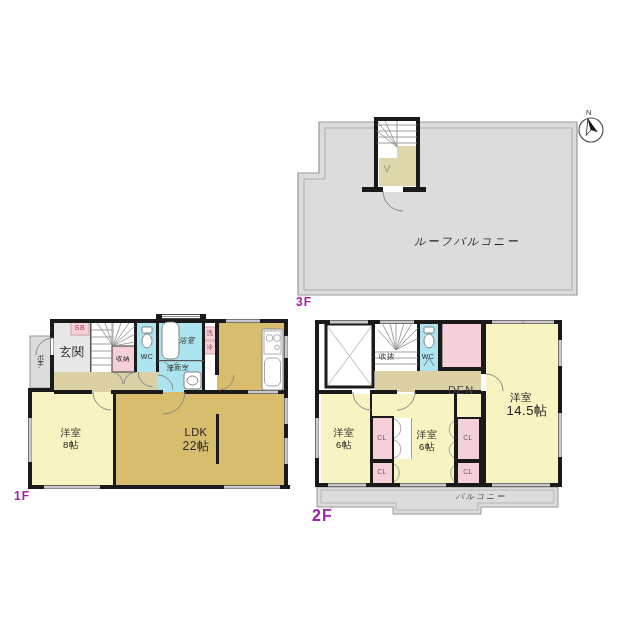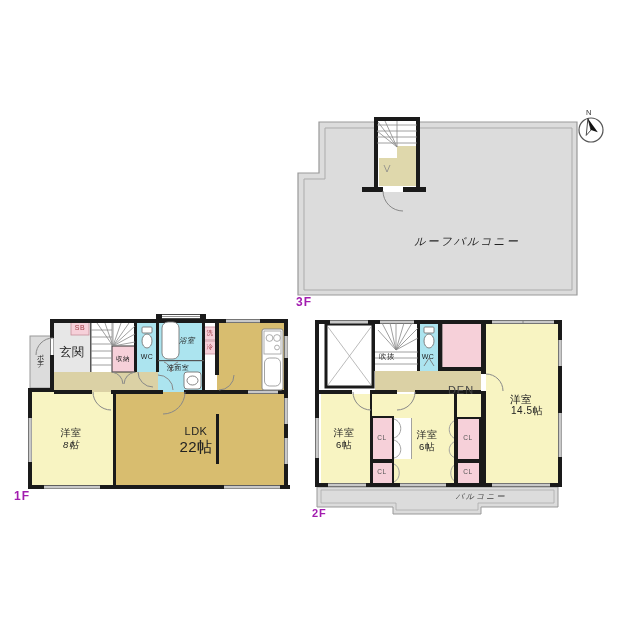--- a/index.html
+++ b/index.html
@@ -282,43 +282,43 @@
   <div class="lbl" style="left:72px;top:352px;font-size:12px;">玄関</div>
   <div class="lbl red" style="left:80px;top:328px;font-size:7px;">SB</div>
   <div class="lbl" style="left:123px;top:359px;font-size:6.5px;">収納</div>
   <div class="lbl" style="left:147px;top:357px;font-size:7px;">WC</div>
   <div class="lbl" style="left:187px;top:341px;font-size:7.5px;font-style:italic;">浴室</div>
   <div class="lbl" style="left:178px;top:368px;font-size:7px;">洗面室</div>
   <div class="lbl red" style="left:210px;top:333px;font-size:6.5px;">洗</div>
   <div class="lbl red" style="left:210px;top:347px;font-size:6.5px;">冷</div>
   <div class="lbl" style="left:71px;top:438px;font-size:10px;">
     <div>洋室</div>
-    <div style="font-size:9.5px;font-style:italic;">8帖</div>
+    <div style="font-size:9.5px;">8帖</div>
   </div>
   <div class="lbl" style="left:196px;top:440px;font-size:11px;">
     <div>LDK</div>
-    <div style="font-size:15px;">22帖</div>
+    <div style="font-size:12px;">22帖</div>
   </div>
   <div class="corner" style="left:14px;top:489px;font-size:12px;">1F</div>
 
   <div class="lbl" style="left:349px;top:357px;font-size:7.5px;margin-left:38px;">吹抜</div>
   <div class="lbl" style="left:428px;top:357px;font-size:7px;">WC</div>
   <div class="lbl" style="left:461px;top:347px;font-size:11px;letter-spacing:1px;color:#444;margin-top:43px;">DEN</div>
   <div class="lbl" style="left:344px;top:438px;font-size:10px;">
     <div>洋室</div>
     <div style="font-size:9.5px;">6帖</div>
   </div>
   <div class="lbl" style="left:427px;top:440px;font-size:10px;">
     <div>洋室</div>
     <div style="font-size:9.5px;">6帖</div>
   </div>
   <div class="lbl" style="left:521px;top:405px;font-size:10.5px;">
     <div>洋室</div>
-    <div style="font-size:10px;margin-left:12px;">14.5帖</div>
+    <div style="font-size:13px;margin-left:12px;">14.5帖</div>
   </div>
   <div class="lbl grayTxt" style="left:382px;top:438px;font-size:6.5px;">CL</div>
   <div class="lbl grayTxt" style="left:382px;top:472px;font-size:6.5px;">CL</div>
   <div class="lbl grayTxt" style="left:468px;top:438px;font-size:6.5px;">CL</div>
   <div class="lbl grayTxt" style="left:468px;top:472px;font-size:6.5px;">CL</div>
   <div class="lbl sp" style="left:437px;top:497px;font-size:8px;color:#444;margin-left:44px;">バルコニー</div>
-  <div class="corner" style="left:312px;top:507px;font-size:11px;">2F</div>
+  <div class="corner" style="left:312px;top:507px;font-size:16px;">2F</div>
 
 </div>
 
 </body></html>

